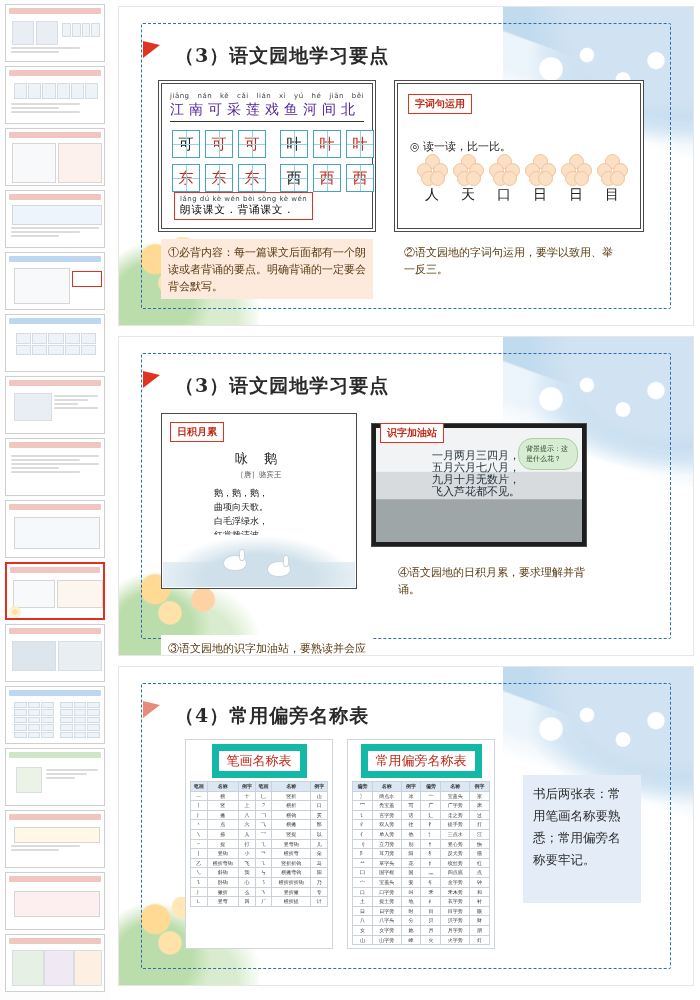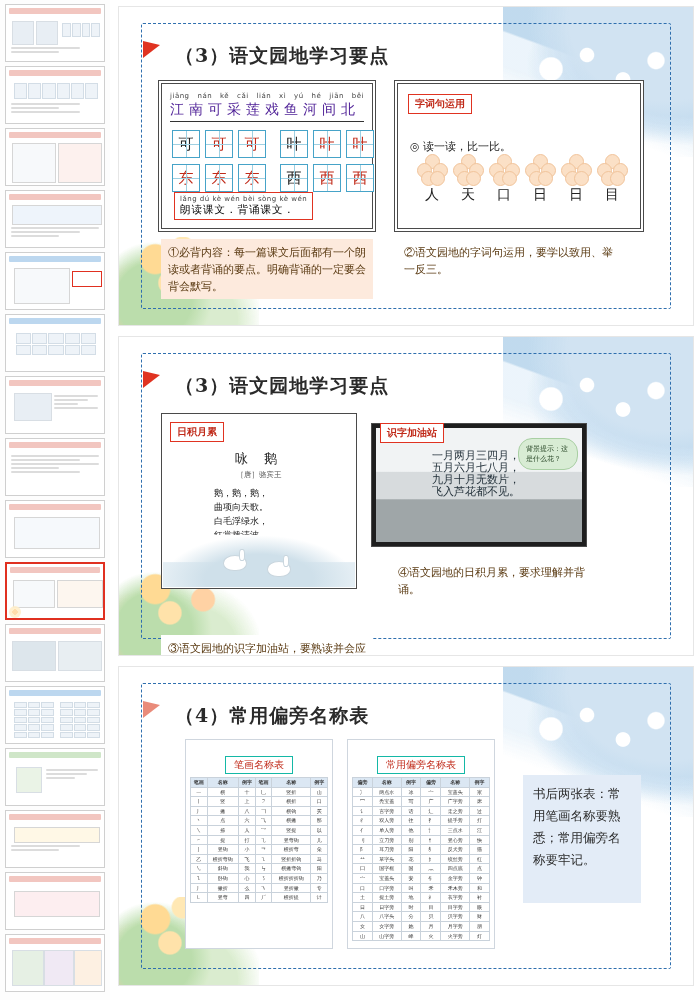--- a/index.html
+++ b/index.html
@@ -177,22 +177,22 @@
     font-size:14px;color:#222;margin-top:2px;
     font-family:"DejaVu Serif","Liberation Serif",serif;
   }
 
   
   .tbl{
     position:absolute;background:#fff;border:1px solid #cfd6de;
     box-sizing:border-box;padding:4px;
   }
   .tbl .cap{
-    text-align:center;color:#c02a19;font-size:10px;border:1px solid #14b8a6;
-    display:inline-block;padding:1px 8px;margin:12px auto 3px;
+    text-align:center;color:#c02a19;font-size:13px;border:7px solid #14b8a6;
+    display:inline-block;padding:1px 8px;margin:0 auto 3px;
   }
   table.mini{border-collapse:collapse;width:100%;font-size:5px;}
   table.mini td,table.mini th{
     border:.5px solid #c9d2db;height:8.6px;text-align:center;color:#333;
     padding:0;line-height:8.6px;
   }
   table.mini thead td{background:#dbe7f3;font-weight:bold;}
   .capwrap{text-align:center;}
 
   .bluenote{

